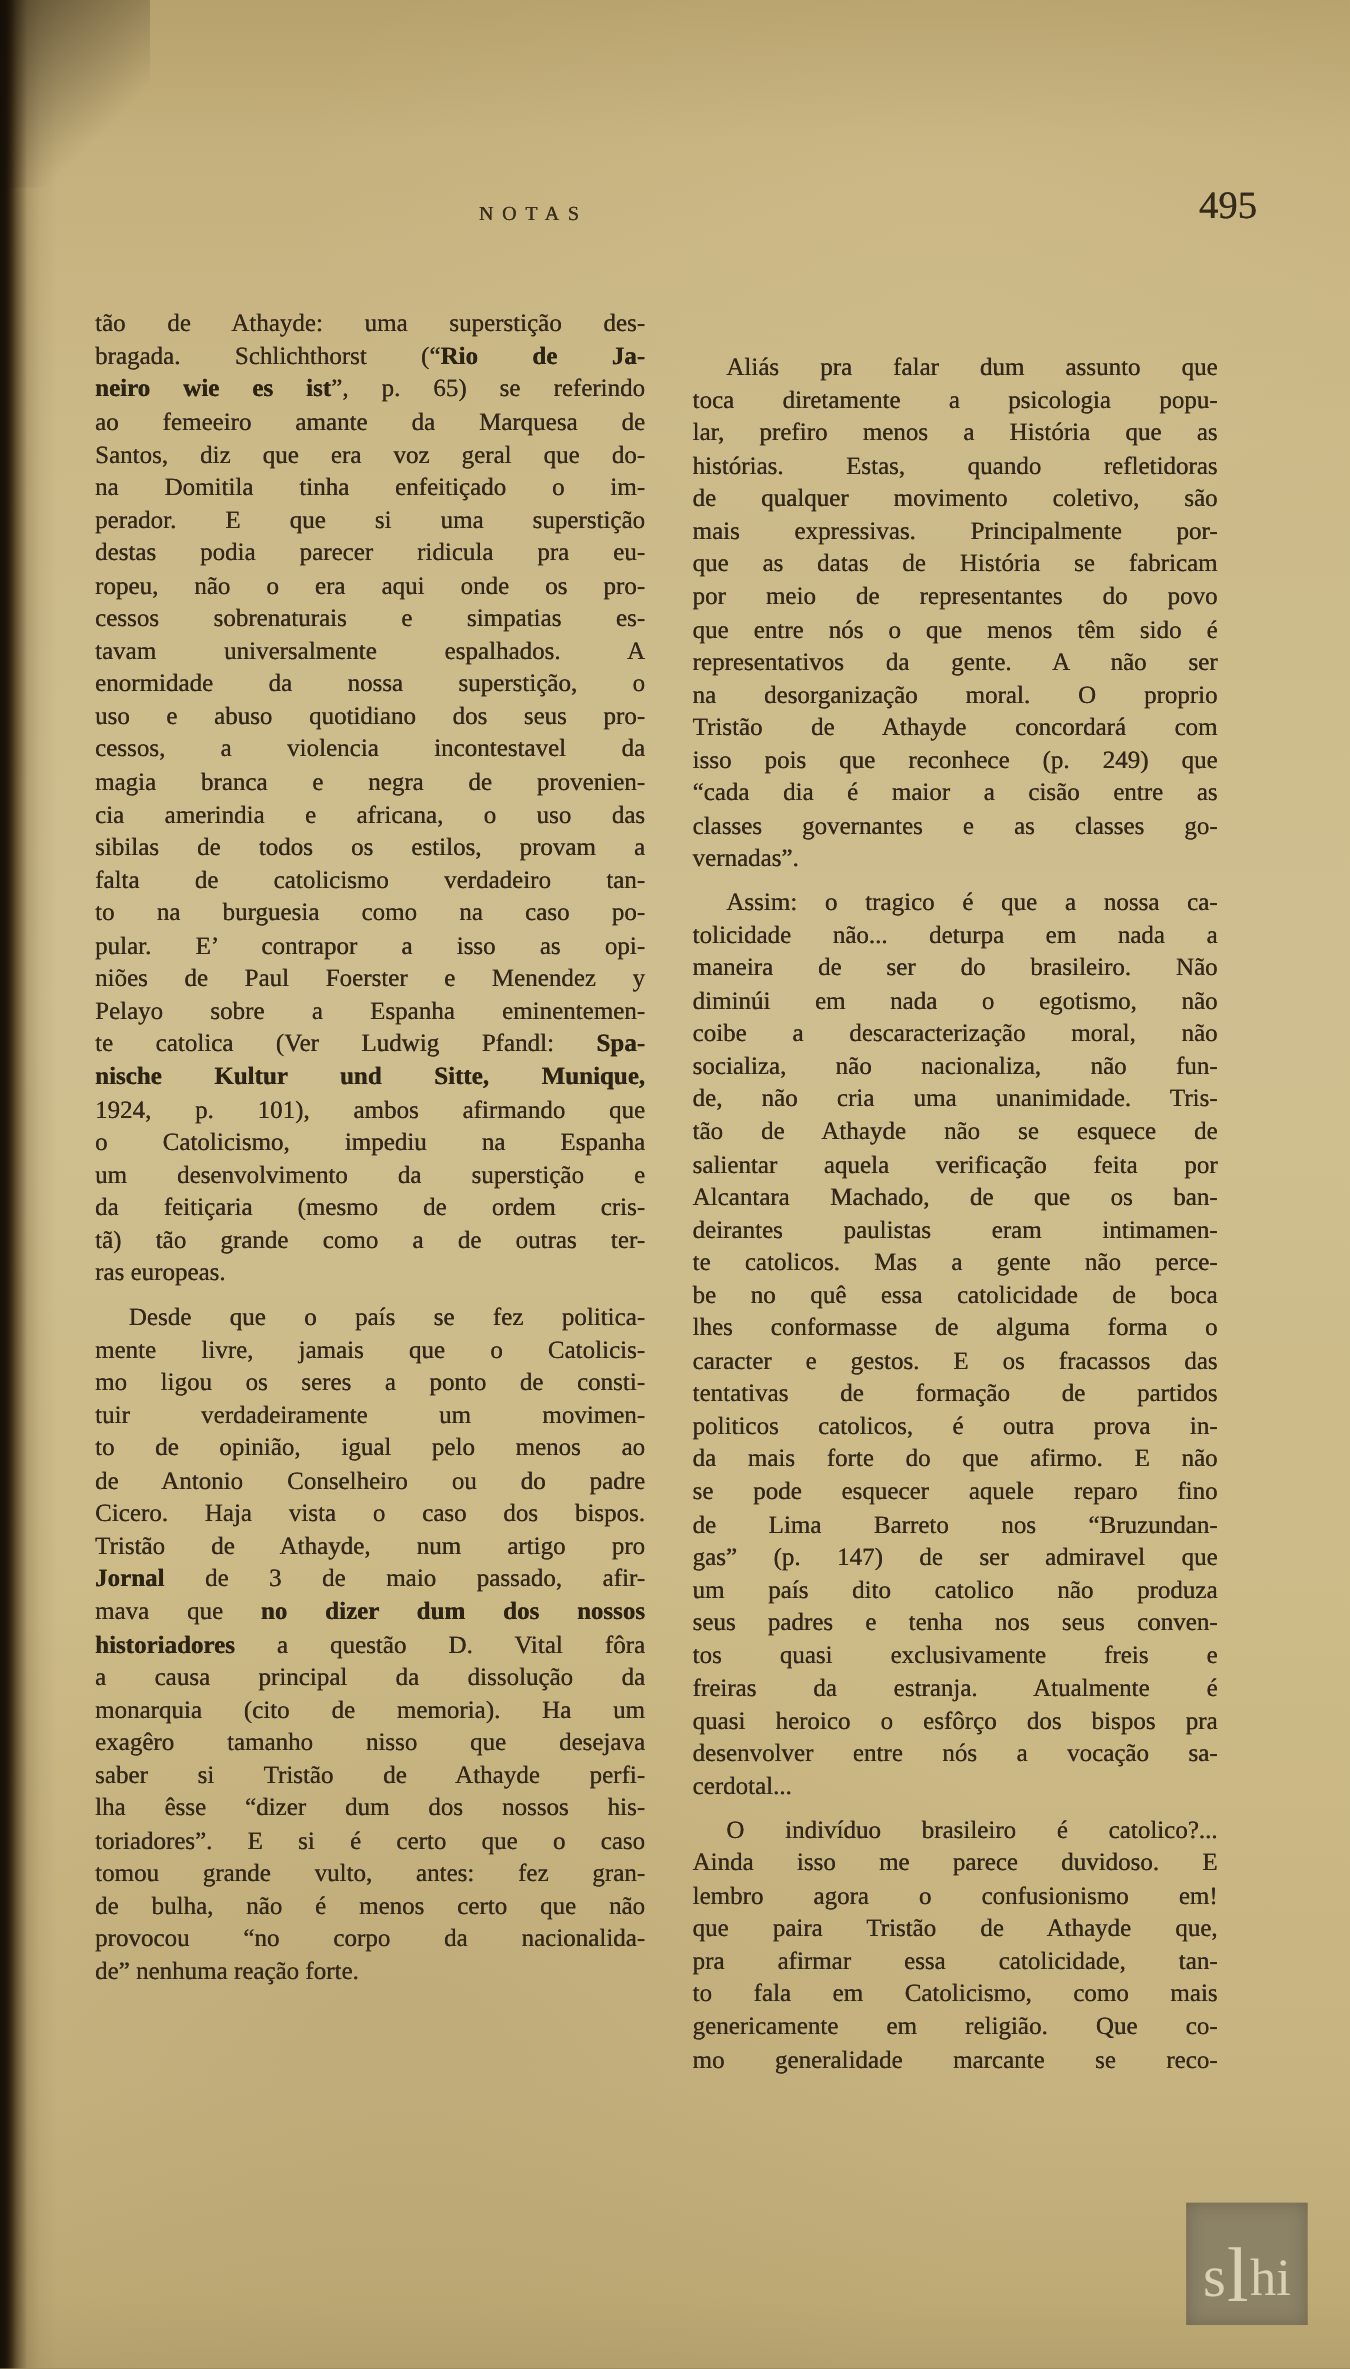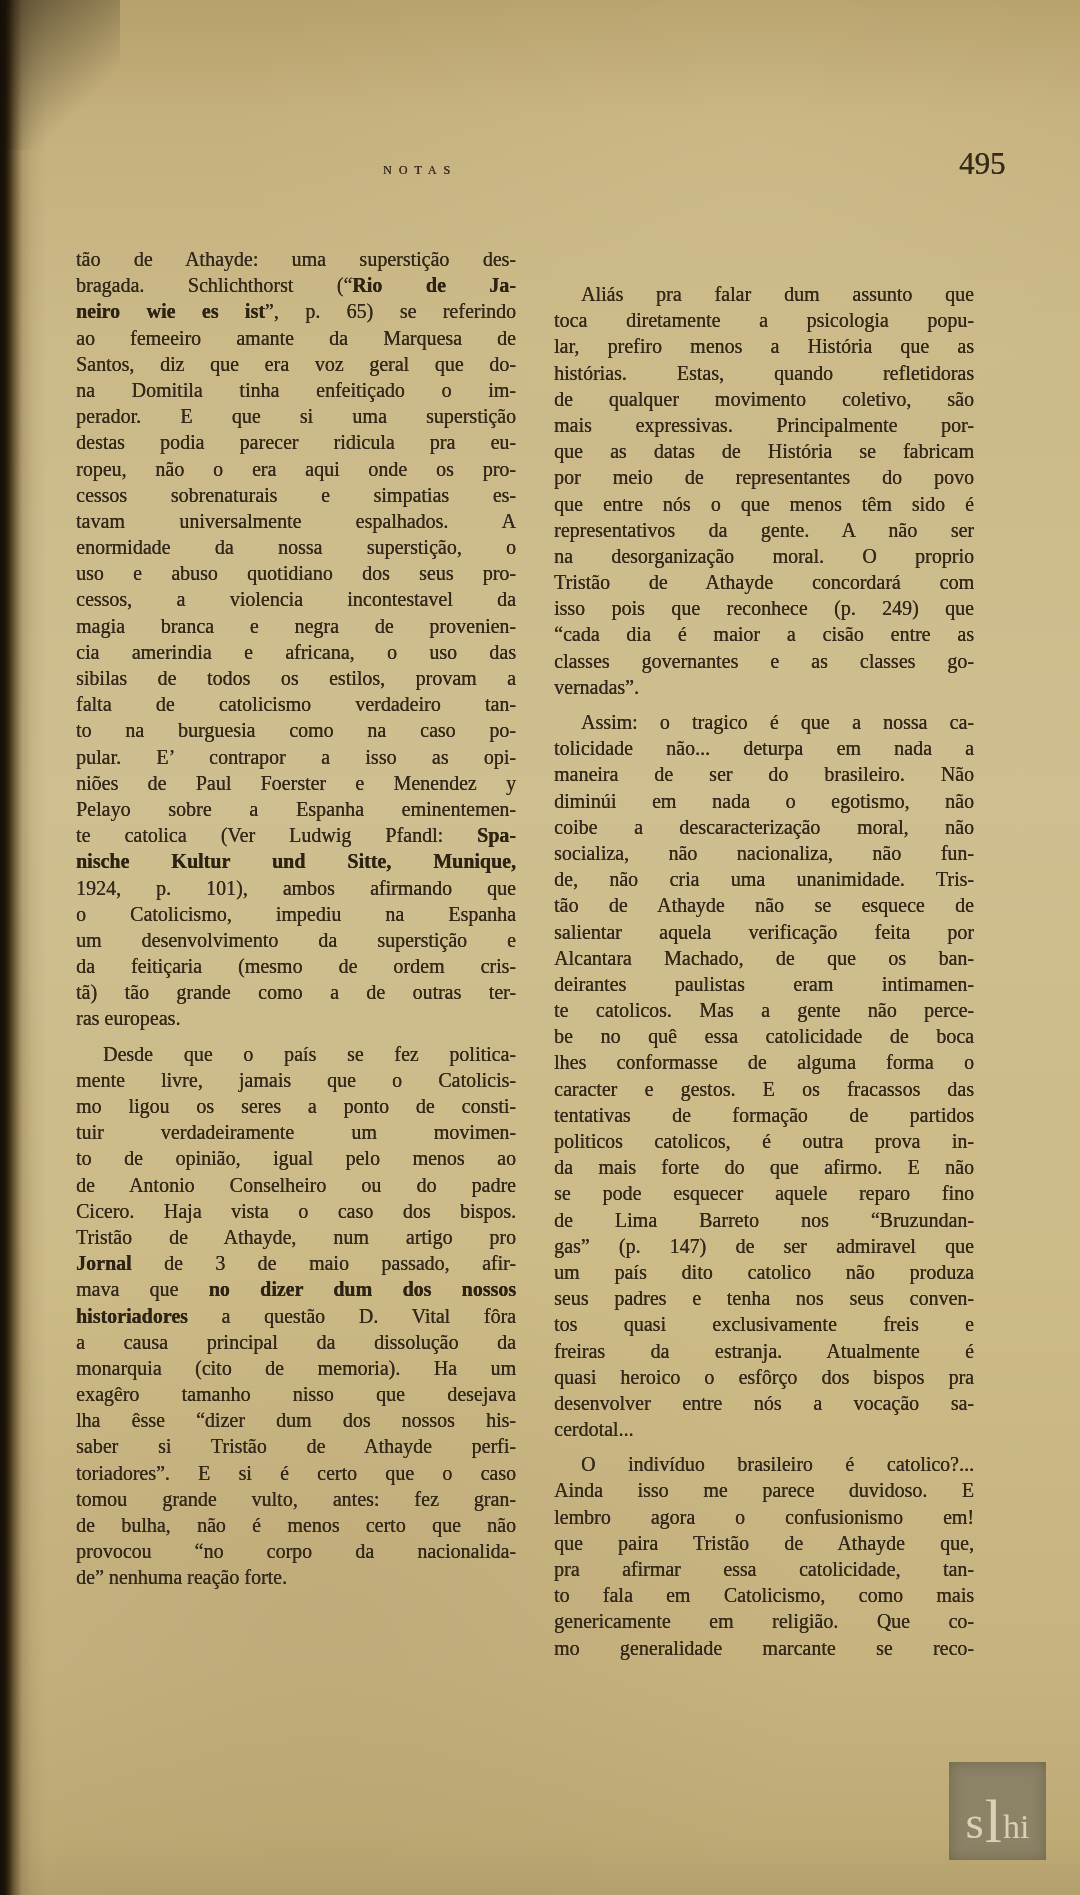--- a/index.html
+++ b/index.html
@@ -20,21 +20,21 @@
     background:linear-gradient(90deg,
       #140f08 0px,#1d1509 5px,#3a2c16 9px,#6d5a38 14px,
       rgba(140,118,76,0.45) 22px,rgba(150,130,90,0.18) 32px,rgba(150,130,90,0) 46px);
   }
   .edge2{
     position:absolute;left:0;top:0;width:120px;height:150px;
     background:linear-gradient(135deg,rgba(20,14,6,0.55), rgba(20,14,6,0) 70%);
   }
   .header-title{
     position:absolute;left:383px;top:163px;
-    font-size:12px;letter-spacing:7px;color:#3a2e1d;
+    font-size:16px;letter-spacing:7px;color:#3a2e1d;
     text-shadow:0.3px 0 0 currentColor;
   }
   .page-number{
     position:absolute;left:916px;top:146px;
     font-size:31px;color:#362b1a;
     text-shadow:0.3px 0 0 currentColor;
     margin-left:43px;
   }
   .col{
     position:absolute;top:246px;
@@ -56,21 +56,21 @@
   
   .logo{
     position:absolute;left:949px;top:1762px;width:97px;height:98px;
     background:#8c8266;
     box-shadow:inset 0 0 14px rgba(60,52,34,0.35);
     display:flex;align-items:baseline;justify-content:center;
     color:#d9d0b5;
   }
   .logo .ls{font-size:47px;line-height:1;align-self:flex-end;margin-bottom:14px;}
   .logo .ll{font-size:62px;line-height:1;align-self:flex-end;margin-bottom:8px;margin-left:1px;}
-  .logo .lhi{font-size:34px;line-height:1;align-self:flex-end;margin-bottom:16px;margin-left:1px;}
+  .logo .lhi{font-size:42px;line-height:1;align-self:flex-end;margin-bottom:16px;margin-left:1px;}
 </style>
 </head>
 <body>
 
 <div class="page">
   <div class="edge"></div>
   <div class="edge2"></div>
 
   <div class="header-title">NOTAS</div>
   <div class="page-number">495</div>
@@ -116,22 +116,22 @@
         <div class="line">to de opinião, igual pelo menos ao</div>
         <div class="line">de Antonio Conselheiro ou do padre</div>
         <div class="line">Cicero. Haja vista o caso dos bispos.</div>
         <div class="line">Tristão de Athayde, num artigo pro</div>
         <div class="line"><strong>Jornal</strong> de 3 de maio passado, afir-</div>
         <div class="line">mava que <strong>no dizer dum dos nossos</strong></div>
         <div class="line"><strong>historiadores</strong> a questão D. Vital fôra</div>
         <div class="line">a causa principal da dissolução da</div>
         <div class="line">monarquia (cito de memoria). Ha um</div>
         <div class="line">exagêro tamanho nisso que desejava</div>
+        <div class="line">saber si Tristão de Athayde perfi-</div>
         <div class="line">lha êsse “dizer dum dos nossos his-</div>
-        <div class="line">saber si Tristão de Athayde perfi-</div>
         <div class="line">toriadores”. E si é certo que o caso</div>
         <div class="line">tomou grande vulto, antes: fez gran-</div>
         <div class="line">de bulha, não é menos certo que não</div>
         <div class="line">provocou “no corpo da nacionalida-</div>
         <div class="line endline">de” nenhuma reação forte.</div>
       </div>
     </div>
   <div class="col col-right" id="col-right">
       <div class="para">
         <div class="line indent">Aliás pra falar dum assunto que</div>

